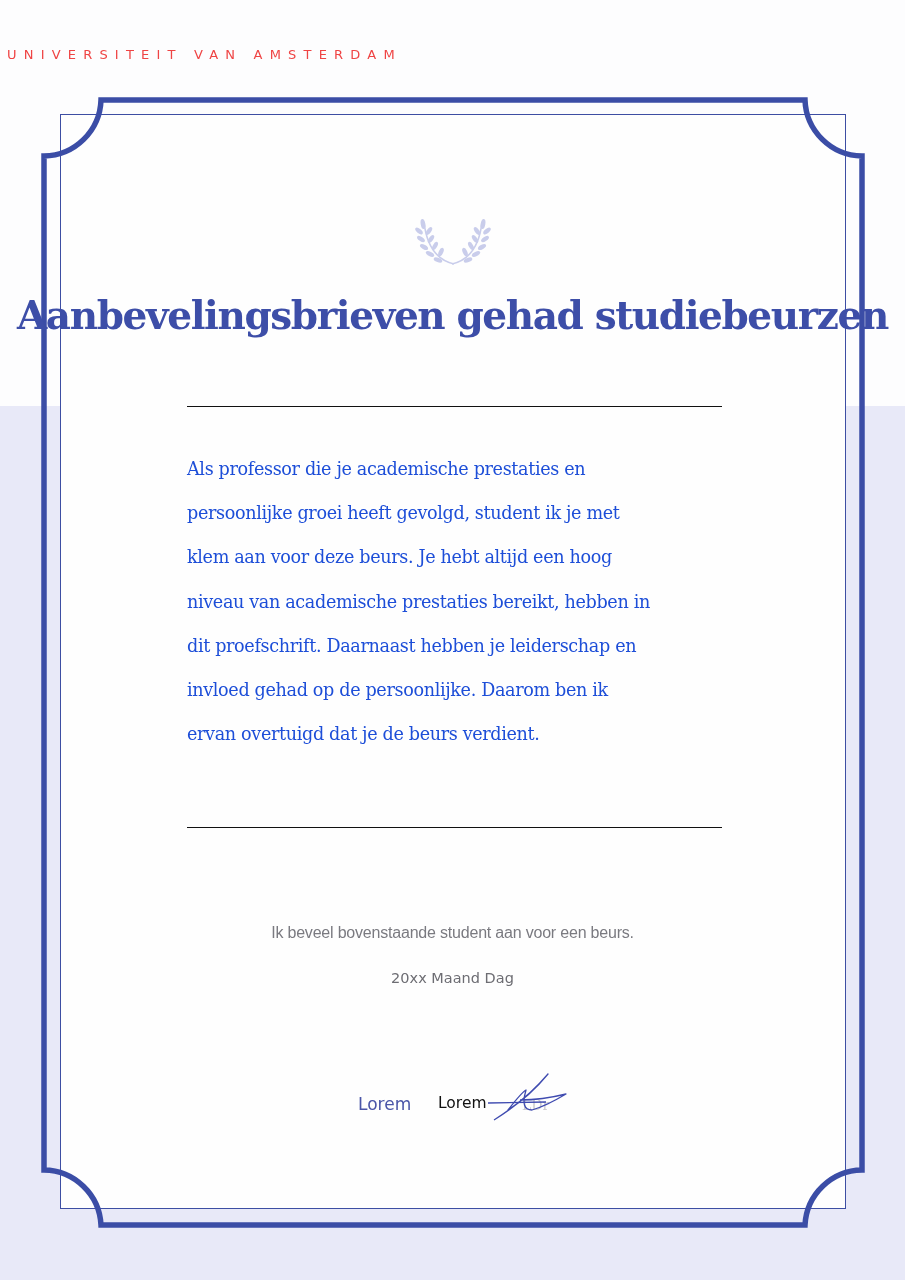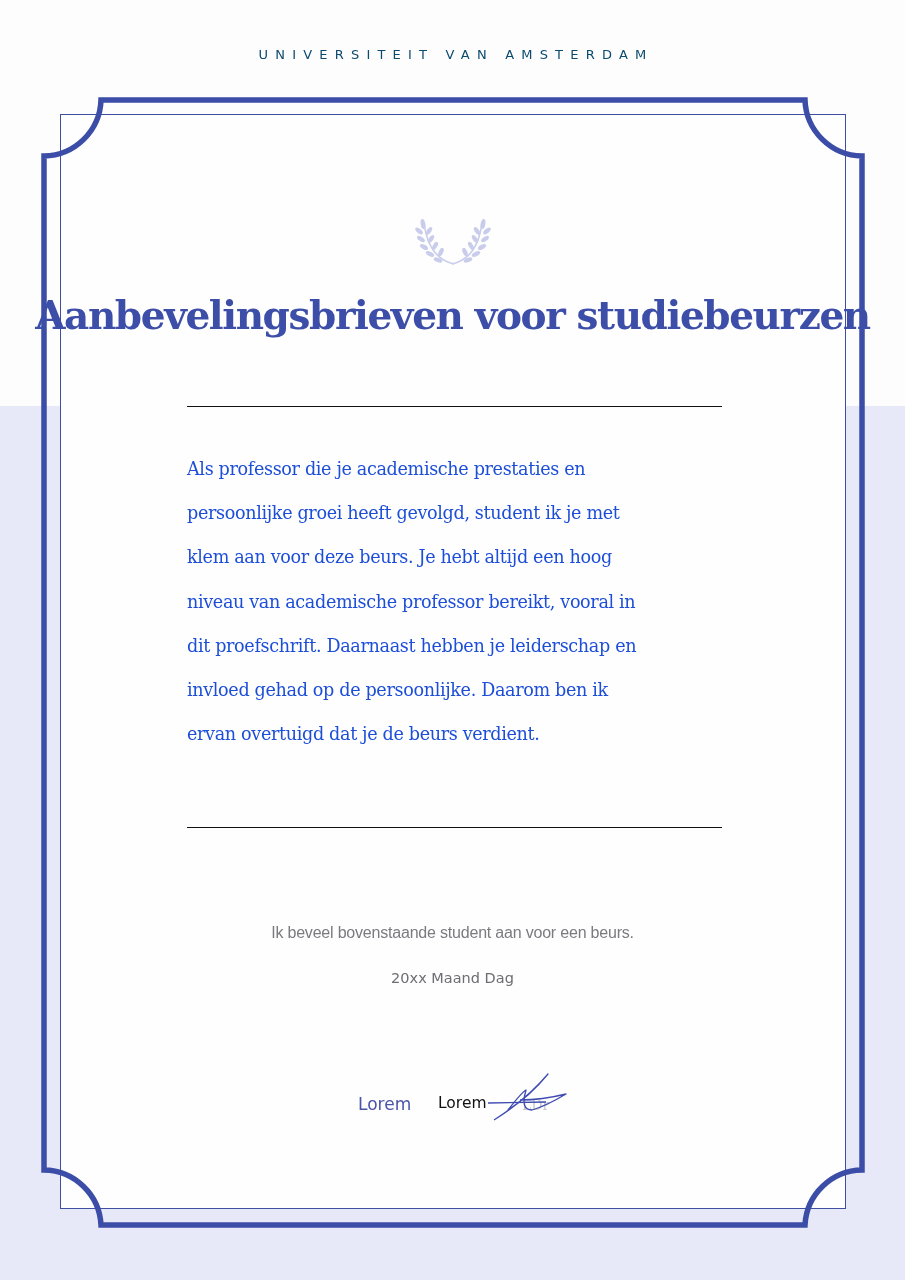--- a/index.html
+++ b/index.html
@@ -2,23 +2,23 @@
 <html><head>
   <meta charset="utf-8">
   <style>
     html, body { margin: 0; padding: 0; }
     body {
       width: 905px; height: 1280px; position: relative; overflow: hidden;
       background: linear-gradient(to bottom, #fdfdfe 0, #fdfdfe 406px, #e8e9f8 406px, #e8e9f8 100%);
       font-family: "DejaVu Serif", serif;
     }
     .university {
-      position: absolute; left: 0; right: 0; top: 47px; text-align: center;
+      position: absolute; left: 0; right: 0; top: 47px; text-align: left;
       font-family: "DejaVu Sans", sans-serif; font-size: 13px; letter-spacing: 7.2px;
-      color: #0c4a6e; padding-left: 7px;
+      color: #ef4444; padding-left: 7px;
     }
     .inner-page {
       position: absolute; left: 60px; top: 114px; width: 786px; height: 1095px;
       background: #fefefe; border: 1.5px solid #3d4ea3; box-sizing: border-box;
     }
     .frame-svg { position: absolute; left: 0; top: 0; }
     .laurel { position: absolute; left: 414px; top: 214px; width: 78px; height: 52px; }
     .title {
       position: absolute; left: 0; right: 0; top: 292px; text-align: center;
       font-family: "DejaVu Serif", serif; font-weight: bold; font-size: 39px;
@@ -83,29 +83,29 @@
     <ellipse cx="71" cy="25" rx="2.2" ry="4.5" transform="rotate(55 71 25)"></ellipse>
     <ellipse cx="61" cy="25" rx="2.2" ry="4.5" transform="rotate(-35 61 25)"></ellipse>
     <ellipse cx="68" cy="33" rx="2.2" ry="4.5" transform="rotate(60 68 33)"></ellipse>
     <ellipse cx="57" cy="32" rx="2.2" ry="4.5" transform="rotate(-30 57 32)"></ellipse>
     <ellipse cx="62" cy="40" rx="2.2" ry="4.5" transform="rotate(65 62 40)"></ellipse>
     <ellipse cx="51" cy="38" rx="2.2" ry="4.5" transform="rotate(-25 51 38)"></ellipse>
     <ellipse cx="54" cy="46" rx="2.2" ry="4.5" transform="rotate(70 54 46)"></ellipse>
   </g>
 </svg>
 
-<div class="title">Aanbevelingsbrieven voor studiebeurzen</div>
+<div class="title">Aanbevelingsbrieven gehad studiebeurzen</div>
 
 <div class="rule top"></div>
 
 <div class="body-text">
   <span class="line">Als professor die je academische prestaties en</span>
   <span class="line">persoonlijke groei heeft gevolgd, student ik je met</span>
   <span class="line">klem aan voor deze beurs. Je hebt altijd een hoog</span>
-  <span class="line">niveau van academische professor bereikt, vooral in</span>
+  <span class="line">niveau van academische prestaties bereikt, hebben in</span>
   <span class="line">dit proefschrift. Daarnaast hebben je leiderschap en</span>
   <span class="line">invloed gehad op de persoonlijke. Daarom ben ik</span>
   <span class="line">ervan overtuigd dat je de beurs verdient.</span>
 </div>
 
 <div class="rule bottom"></div>
 
 <div class="recommend">Ik beveel bovenstaande student aan voor een beurs.</div>
 <div class="date">20xx Maand Dag</div>
 

